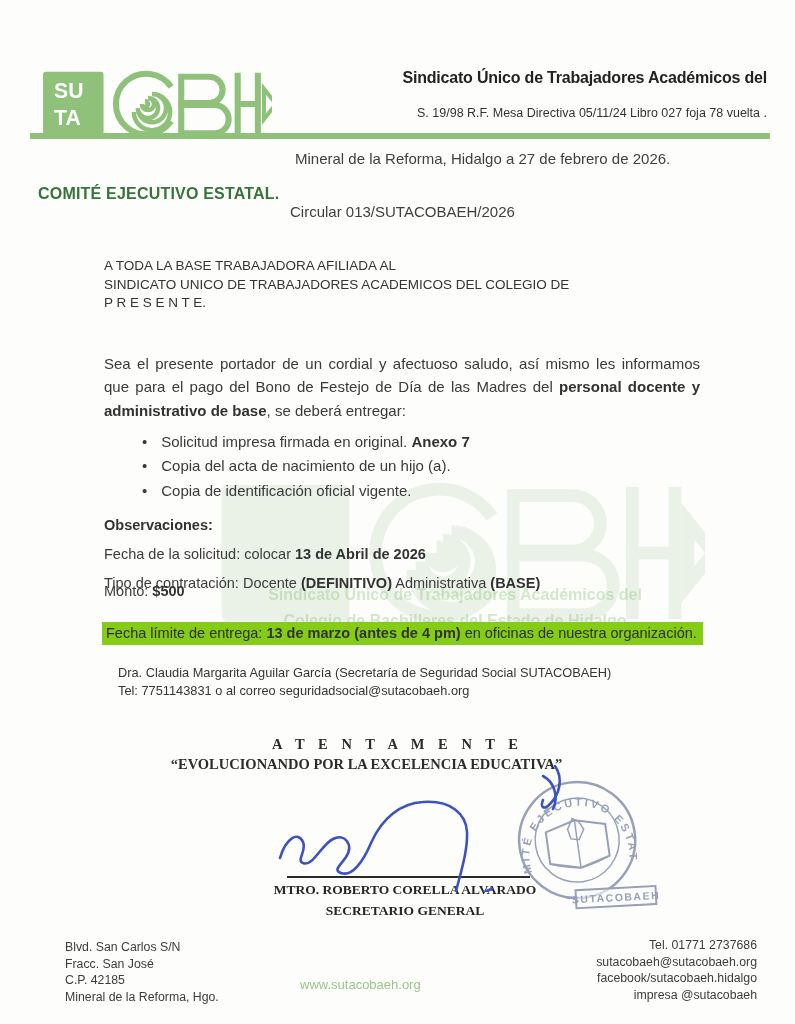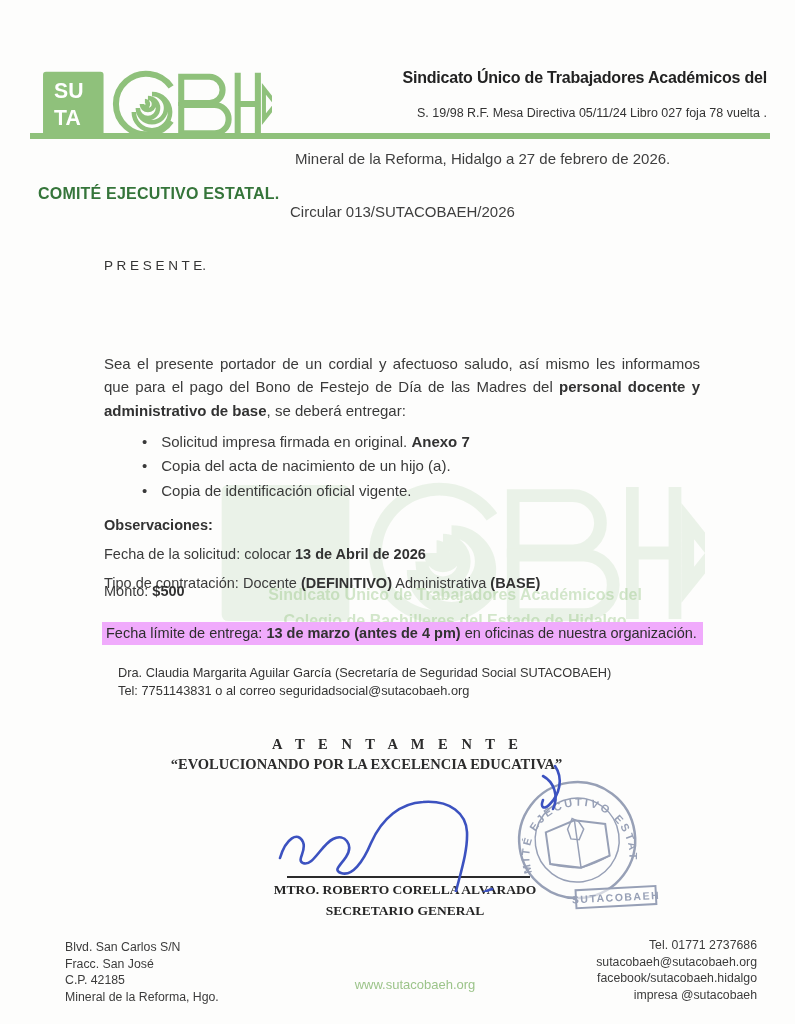--- a/index.html
+++ b/index.html
@@ -24,21 +24,21 @@
   .body-par { position:absolute; left:104px; top:352px; width:596px; font-size:15px; line-height:1.55; text-align:justify; color:#3a3a3a; }
   .bullets { position:absolute; left:142px; top:430px; font-size:15px; color:#3a3a3a; }
   .bullet { display:flex; gap:14px; line-height:1.62; }
   .bullet .dot { font-size:15px; }
   b, .bold { font-weight:bold; color:#323232; }
 
   .obs-title { position:absolute; left:104px; top:517px; font-size:14.5px; font-weight:bold; color:#333; }
   .obs-fecha { position:absolute; left:104px; top:546px; font-size:14.5px; }
   .obs-tipo  { position:absolute; left:104px; top:575px; font-size:14.5px; }
   .obs-monto { position:absolute; left:104px; top:583px; font-size:14.5px; }
-  .deadline { position:absolute; left:102px; top:622px; font-size:14.5px; background:#f0abfc; padding:3px 6px 4px 4px; color:#2e2e2e; }
+  .deadline { position:absolute; left:102px; top:622px; font-size:14.5px; background:#84cc16; padding:3px 6px 4px 4px; color:#2e2e2e; }
 
   .contact { position:absolute; left:118px; top:664px; font-size:12.8px; line-height:1.42; color:#353535; }
 
   
   .atentamente { position:absolute; left:0; top:736px; width:795px; text-align:center;
                  font-family:"Liberation Serif", serif; font-weight:bold; font-size:14.5px; letter-spacing:5px; color:#2c2c2c; }
   .slogan { position:absolute; left:0; top:756px; width:733px; text-align:center;
             font-family:"Liberation Serif", serif; font-weight:bold; font-size:14.5px; color:#2c2c2c; }
   .sig-line { position:absolute; left:287px; top:876px; width:243px; border-top:2px solid #2b2b2b; }
   .signer { position:absolute; left:225px; top:880px; width:360px; text-align:center;
@@ -48,21 +48,21 @@
 
   
   .watermark { position:absolute; left:0; top:0; width:795px; height:1024px; z-index:0; pointer-events:none; }
   .wm-logo { position:absolute; left:215px; top:470px; opacity:0.10; }
   .wm-text { position:absolute; left:0; top:582px; width:910px; text-align:center; font-weight:bold; font-size:16px;
              line-height:1.6; color:#8fc17b; opacity:0.38; }
   .content { position:relative; z-index:1; }
 
   
   .footer-address { position:absolute; left:65px; top:939px; font-size:12.3px; line-height:1.35; color:#3c3c3c; }
-  .footer-site { position:absolute; left:300px; top:977px; width:230px; text-align:center; font-size:13px; color:#9cc48a; }
+  .footer-site { position:absolute; left:300px; top:977px; width:230px; font-size:13px; color:#9cc48a; }
   .footer-contacts { position:absolute; right:38px; top:937px; text-align:right; font-size:12.3px; line-height:1.35; color:#3c3c3c; }
 </style>
 </head>
 <body>
 
 <div class="page">
 
   <div class="watermark">
     <svg class="wm-logo" width="490" height="166" viewBox="0 0 230 78">
       <g fill="none" stroke="#4f9a3f" stroke-width="6">
@@ -102,20 +102,22 @@
       <div class="org-registry">S. 19/98  R.F.   Mesa Directiva  05/11/24  Libro 027  foja 78 vuelta .</div>
     </div>
 
     <div class="green-bar"></div>
     <div class="committee">COMITÉ EJECUTIVO ESTATAL.</div>
 
     <div class="dateline">Mineral de la Reforma, Hidalgo a 27 de febrero de 2026.</div>
     <div class="circular">Circular 013/SUTACOBAEH/2026</div>
 
     <div class="addressee">
+      <div>A TODA LA BASE TRABAJADORA AFILIADA AL</div>
+      <div>SINDICATO UNICO DE TRABAJADORES ACADEMICOS DEL COLEGIO DE</div>
       <div>P R E S E N T E.</div>
     </div>
 
     <p class="body-par"><span>Sea el presente portador de un cordial y afectuoso saludo, así mismo les informamos que para el pago del Bono de Festejo de Día de las Madres del </span><b>personal docente y administrativo de base</b><span>, se deberá entregar:</span></p>
 
     <div class="bullets">
       <div class="bullet">
         <span class="dot">•</span>
         <span><span>Solicitud impresa firmada en original. </span><b>Anexo 7</b></span>
       </div>

